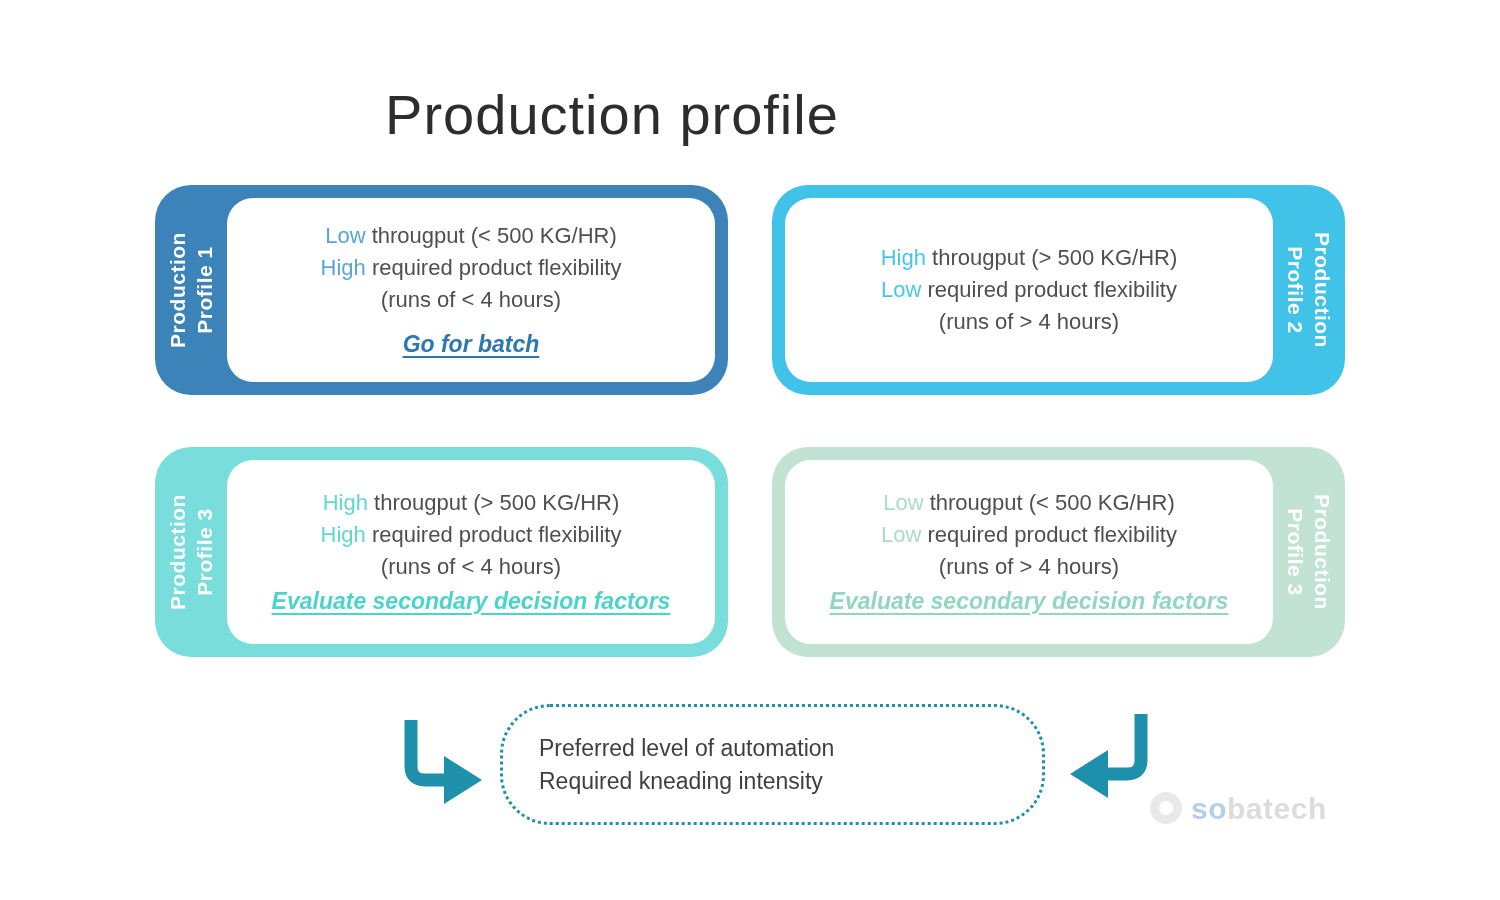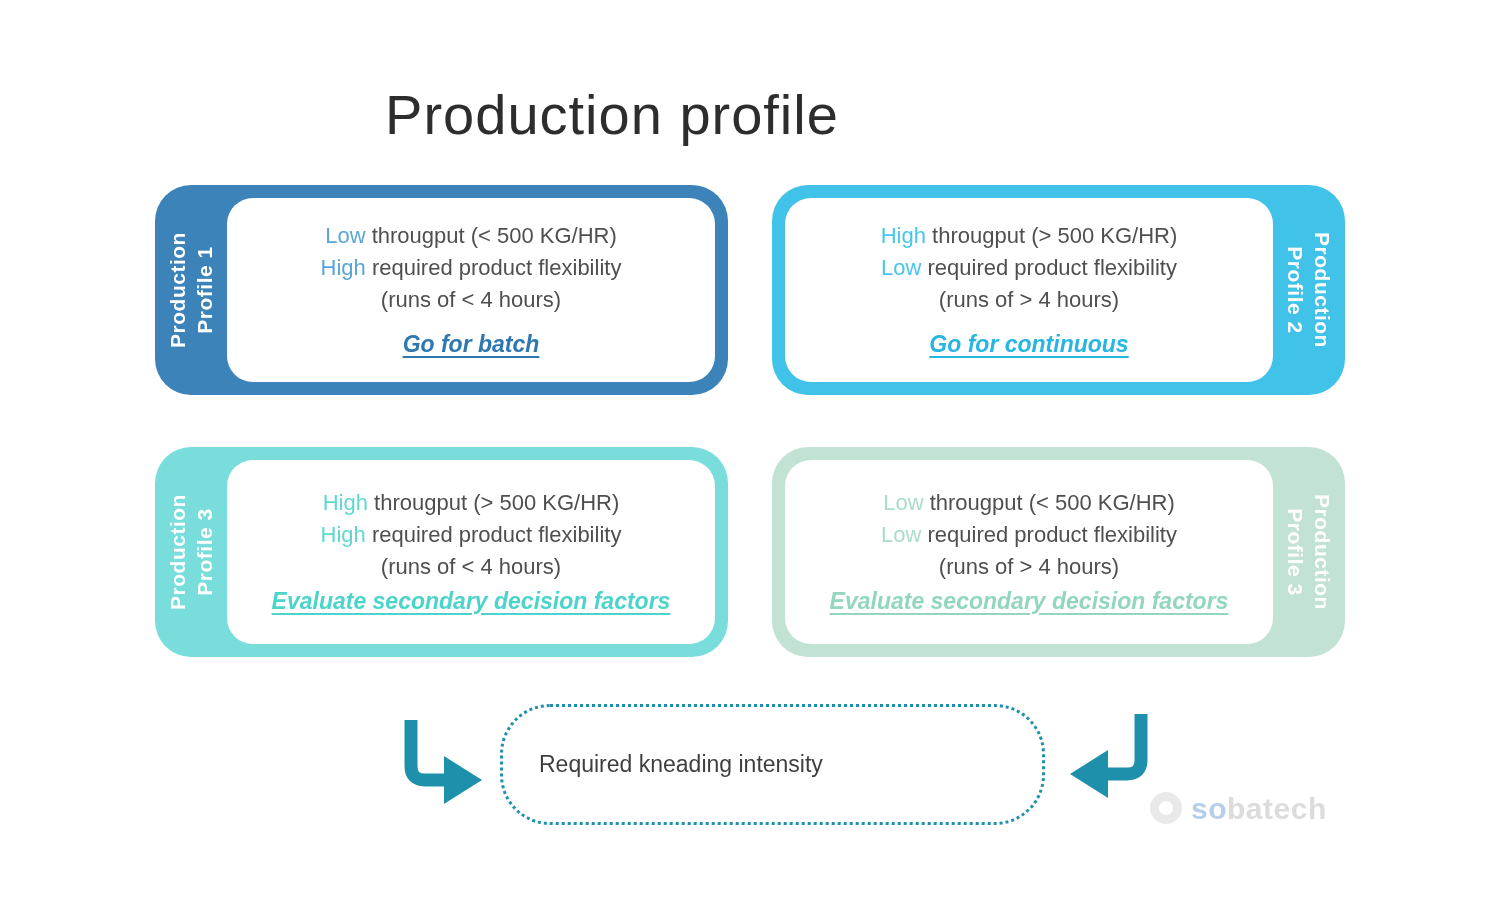--- a/index.html
+++ b/index.html
@@ -102,21 +102,20 @@
 
   <div class="card card2 tab-right" style="left:772px;top:185px">
     <div class="tab-label">
       <div>Production</div>
       <div>Profile 2</div>
     </div>
     <div class="card-inner">
       <div class="line"><span class="hl">High</span><span> througput (&gt; 500 KG/HR)</span></div>
       <div class="line"><span class="hl">Low</span><span> required product flexibility</span></div>
       <div class="line">(runs of &gt; 4 hours)</div>
-      <a class="link">Go for continuous</a>
     </div>
   </div>
 
   <div class="card card3 tab-left" style="left:155px;top:447px">
     <div class="tab-label">
       <div>Production</div>
       <div>Profile 3</div>
     </div>
     <div class="card-inner">
       <div class="line"><span class="hl">High</span><span> througput (&gt; 500 KG/HR)</span></div>
@@ -146,20 +145,21 @@
     </svg>
   </div>
   <div class="arrow arrow-right">
     <svg width="88" height="92" viewBox="0 0 88 92">
       <path d="M77 2 L77 48 Q77 62 63 62 L42 62" fill="none" stroke="currentColor" stroke-width="13"></path>
       <polygon points="44,38 44,86 6,62" fill="currentColor"></polygon>
     </svg>
   </div>
 
   <div class="factors-box">
+    <div>Preferred level of automation</div>
     <div>Required kneading intensity</div>
   </div>
 
   <div class="logo">
     <span class="logo-ring"></span>
     <span class="logo-so">so</span>
       <span class="logo-batech">batech</span>
   </div>
 
 </div>

